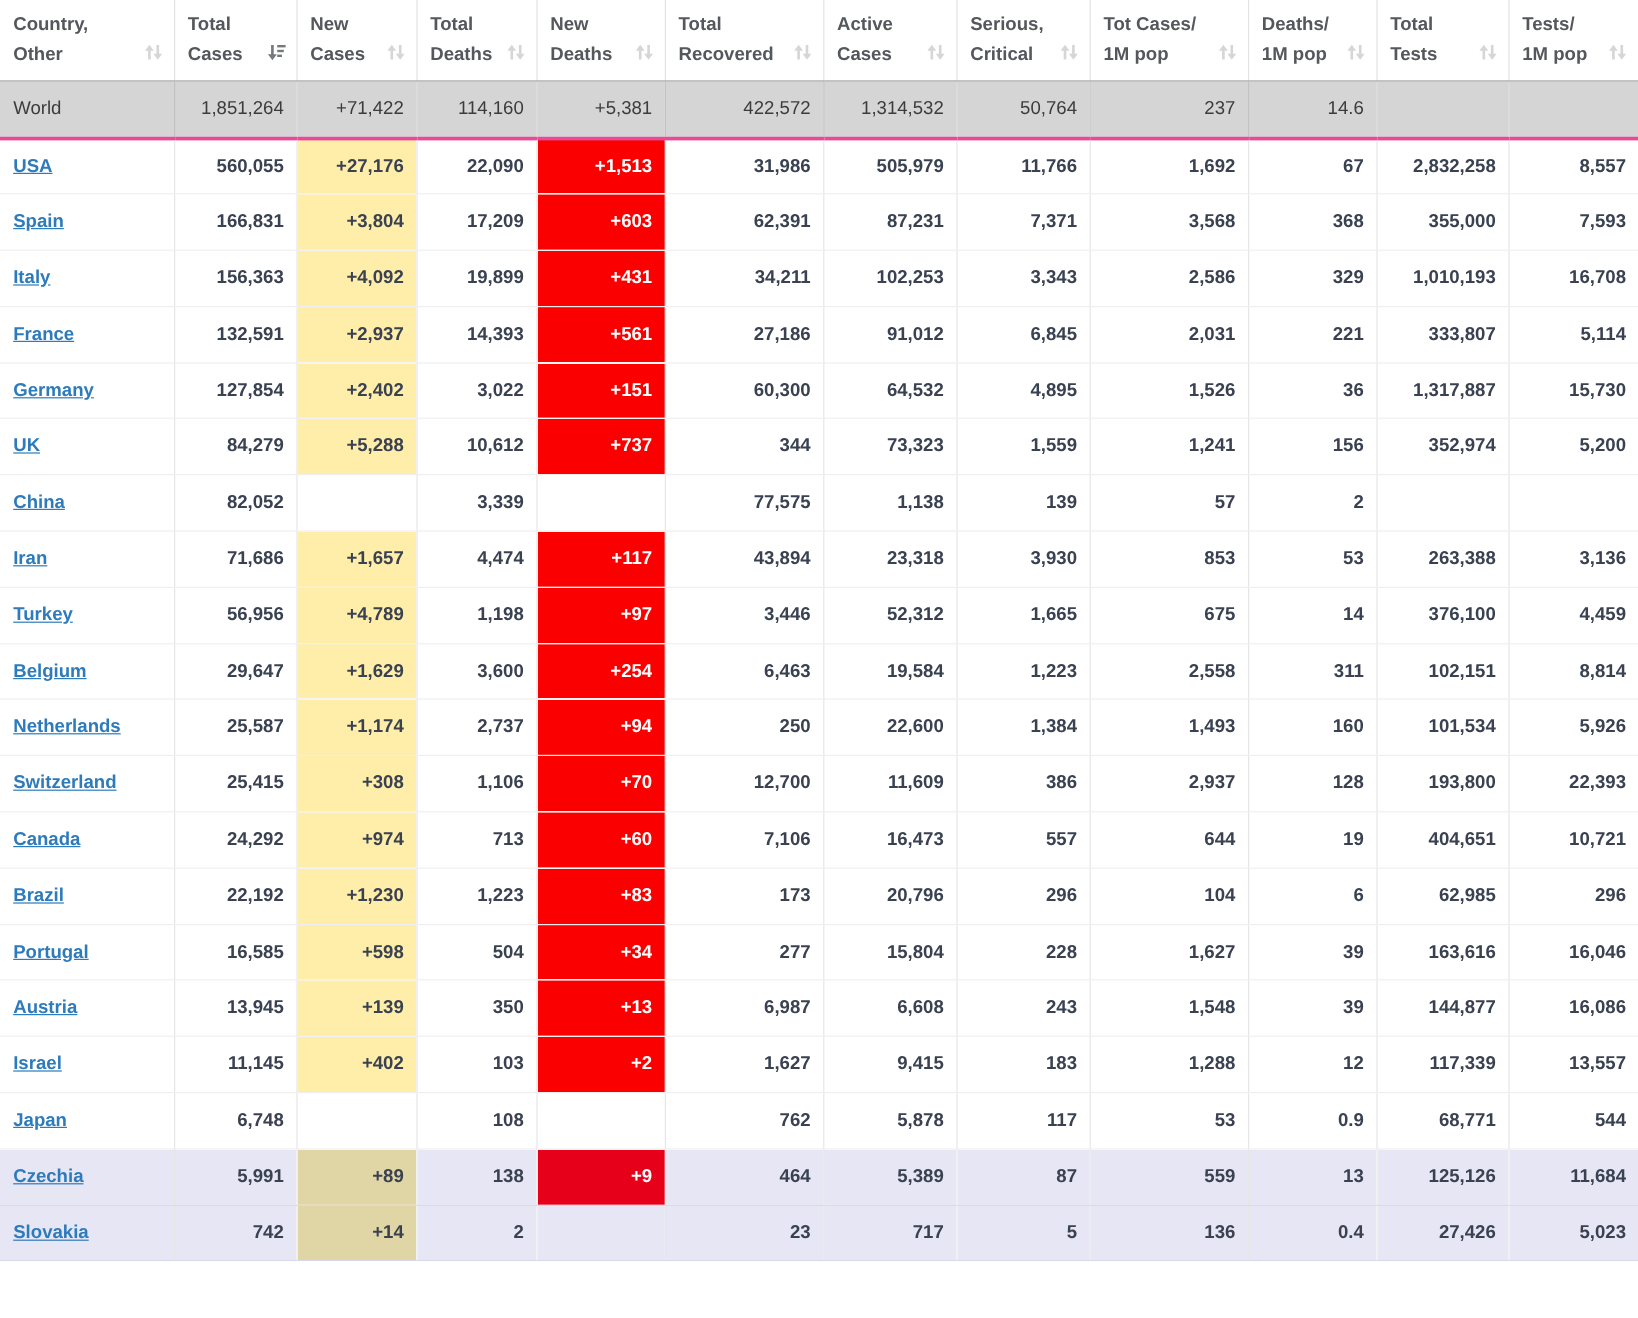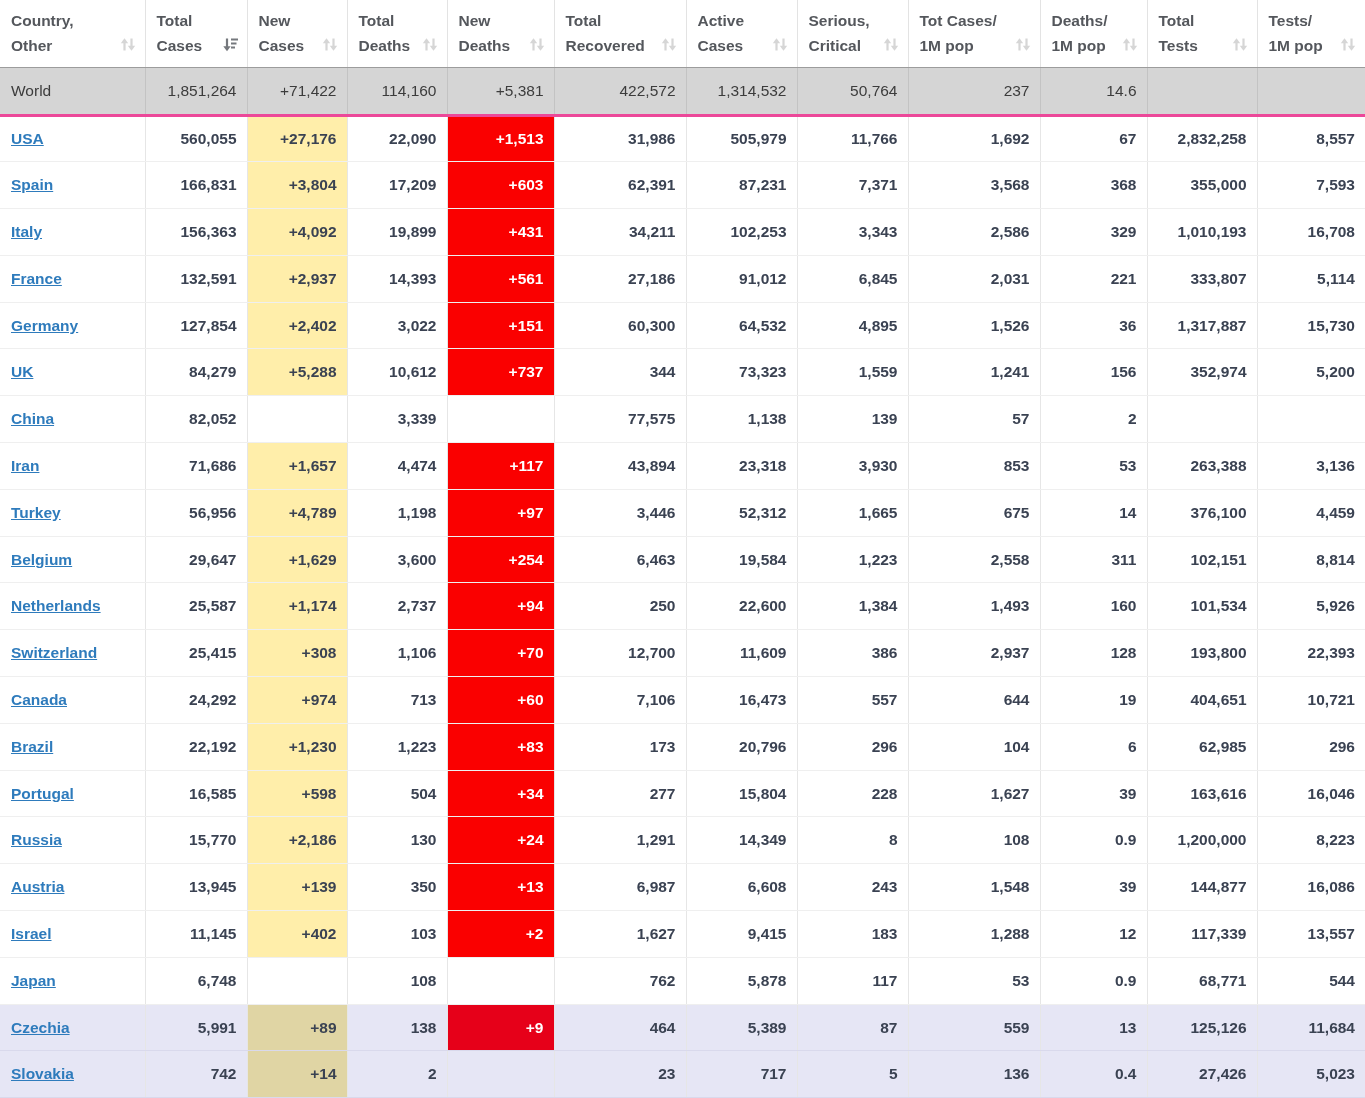--- a/index.html
+++ b/index.html
@@ -449,34 +449,20 @@
         <td class="red">+34</td>
         <td>277</td>
         <td>15,804</td>
         <td>228</td>
         <td>1,627</td>
         <td>39</td>
         <td>163,616</td>
         <td>16,046</td>
       </tr>
       <tr>
-        <td class="c-country"><a class="country-link" href="#">Russia</a></td>
-        <td>15,770</td>
-        <td class="yellow">+2,186</td>
-        <td>130</td>
-        <td class="red">+24</td>
-        <td>1,291</td>
-        <td>14,349</td>
-        <td>8</td>
-        <td>108</td>
-        <td>0.9</td>
-        <td>1,200,000</td>
-        <td>8,223</td>
-      </tr>
-      <tr>
         <td class="c-country"><a class="country-link" href="#">Austria</a></td>
         <td>13,945</td>
         <td class="yellow">+139</td>
         <td>350</td>
         <td class="red">+13</td>
         <td>6,987</td>
         <td>6,608</td>
         <td>243</td>
         <td>1,548</td>
         <td>39</td>

